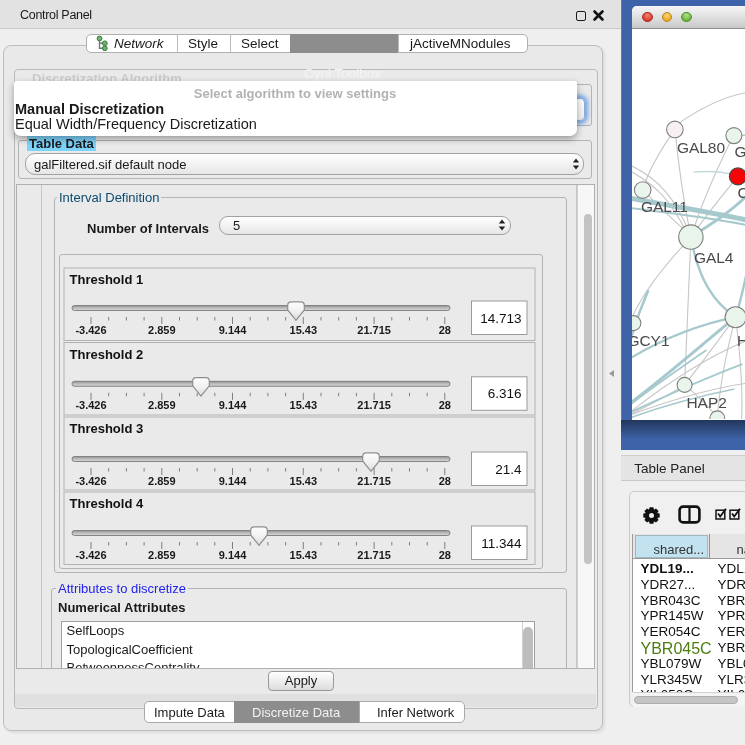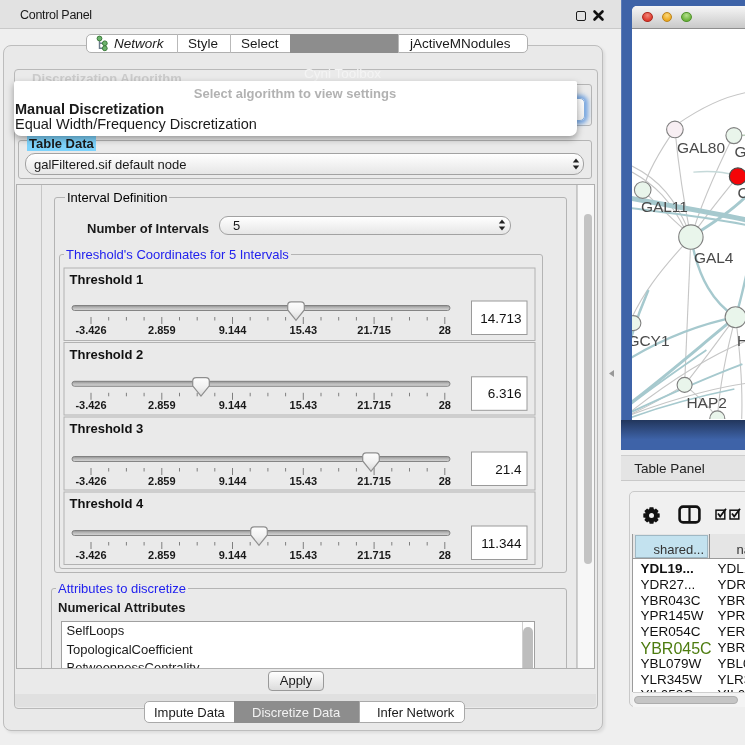--- a/index.html
+++ b/index.html
@@ -56,32 +56,31 @@
     <path d="M4,0.5 L7.2,4.4 L0.8,4.4 Z" fill="#222"></path>
     <path d="M4,11.5 L7.2,7.6 L0.8,7.6 Z" fill="#222"></path>
   </svg>
 
   <div class="abs" style="left:16px;top:184px;width:579px;height:484.5px;background:#eaeaea;border:1px solid #b0b0b0;box-sizing:border-box;overflow:hidden;" id="scrollpane">
 
     <div class="abs" style="left:23.5px;top:0;width:1px;height:484px;background:#c6c6c6;"></div>
     <div class="abs" style="left:558.5px;top:0;width:1px;height:484px;background:#c6c6c6;"></div>
 
     <div class="abs" style="left:37px;top:12px;width:513px;height:376px;border:1px solid #b4b4b4;border-radius:3px;box-sizing:border-box;"></div>
-    <div class="abs t13" style="left:48px;top:5px;background:#eaeaea;padding:0 2px;color:#000000;">Interval Definition</div>
+    <div class="abs t13" style="left:40px;top:5px;background:#eaeaea;padding:0 2px;color:#0c4a6e;">Interval Definition</div>
 
     <div class="abs t13 b" style="left:70px;top:36px;">Number of Intervals</div>
     <div class="abs" style="left:202px;top:30.5px;width:292px;height:19px;background:linear-gradient(#ffffff,#e6e6e6);border:1px solid #a2a2a2;border-radius:9px;box-sizing:border-box;"></div>
     <div class="abs t13" style="left:216px;top:33px;">5</div>
     <svg class="abs" style="left:481px;top:34px;" width="8" height="12" viewBox="0 0 8 12">
       <path d="M4,0.5 L7.2,4.4 L0.8,4.4 Z" fill="#222"></path>
       <path d="M4,11.5 L7.2,7.6 L0.8,7.6 Z" fill="#222"></path>
     </svg>
 
     <div class="abs" style="left:41.5px;top:69px;width:484px;height:315px;border:1px solid #b4b4b4;border-radius:3px;box-sizing:border-box;"></div>
-    <div class="abs t13" style="left:47px;top:62px;background:#eaeaea;padding:0 2px;color:#2222ee;">Threshold's Coordinates for 5 Intervals</div>
 
     <svg class="abs" style="left:0;top:0;" width="579" height="481" viewBox="0 0 579 481">
 <defs>
  <linearGradient id="tg" x1="0" y1="0" x2="0" y2="1">
    <stop offset="0" stop-color="#8f8f8f"></stop>
             <stop offset="0.45" stop-color="#b9b9b9"></stop>
             <stop offset="1" stop-color="#d8d8d8"></stop>
  </linearGradient>
  <linearGradient id="th" x1="0" y1="0" x2="0" y2="1">
    <stop offset="0" stop-color="#fdfdfd"></stop>
@@ -152,21 +151,21 @@
     <div class="abs t13" style="left:49.5px;top:456.5px;">TopologicalCoefficient</div>
     <div class="abs t13" style="left:49.5px;top:474.7px;">BetweennessCentrality</div>
 
     <div class="abs" style="left:504.5px;top:437px;width:1px;height:47px;background:#cfcfcf;"></div>
     <div class="abs" style="left:505.5px;top:442px;width:10px;height:50px;background:#bdbdbd;border-radius:5px;"></div>
 
     <div class="abs" style="left:560px;top:0;width:19px;height:484.5px;background:#f7f7f7;border-left:1px solid #cfcfcf;"></div>
     <div class="abs" style="left:566.5px;top:29px;width:8px;height:350px;background:#c3c3c3;border-radius:4px;"></div>
   </div>
 
-  <div class="abs t13" style="left:268px;top:671px;width:56px;height:20px;background:linear-gradient(#ffffff,#dcdcdc);border:1px solid #999;border-radius:4px;box-sizing:border-box;text-align:center;line-height:18px;">Apply</div>
+  <div class="abs t13" style="left:268px;top:671px;width:66px;height:20px;background:linear-gradient(#ffffff,#dcdcdc);border:1px solid #999;border-radius:4px;box-sizing:border-box;text-align:center;line-height:18px;">Apply</div>
 
   <div class="abs" style="left:143.7px;top:700.5px;width:321px;height:22px;background:#fff;border:1px solid #a9a9a9;border-radius:5px;box-sizing:border-box;"></div>
   <div class="abs t13" style="left:154px;top:704.5px;">Impute Data</div>
   <div class="abs" style="left:233.6px;top:700.5px;width:125.5px;height:22px;background:#8d8d8d;"></div>
   <div class="abs t13" style="left:252px;top:704.5px;color:#f2f2f2;">Discretize Data</div>
   <div class="abs" style="left:359px;top:700.5px;width:1px;height:22px;background:#a9a9a9;"></div>
   <div class="abs t13" style="left:377px;top:704.5px;">Infer Network</div>
 
   <svg class="abs" style="left:607.5px;top:369px;" width="7" height="9" viewBox="0 0 7 9">
     <path d="M6,1 L1,4.5 L6,8 Z" fill="#999"></path>

